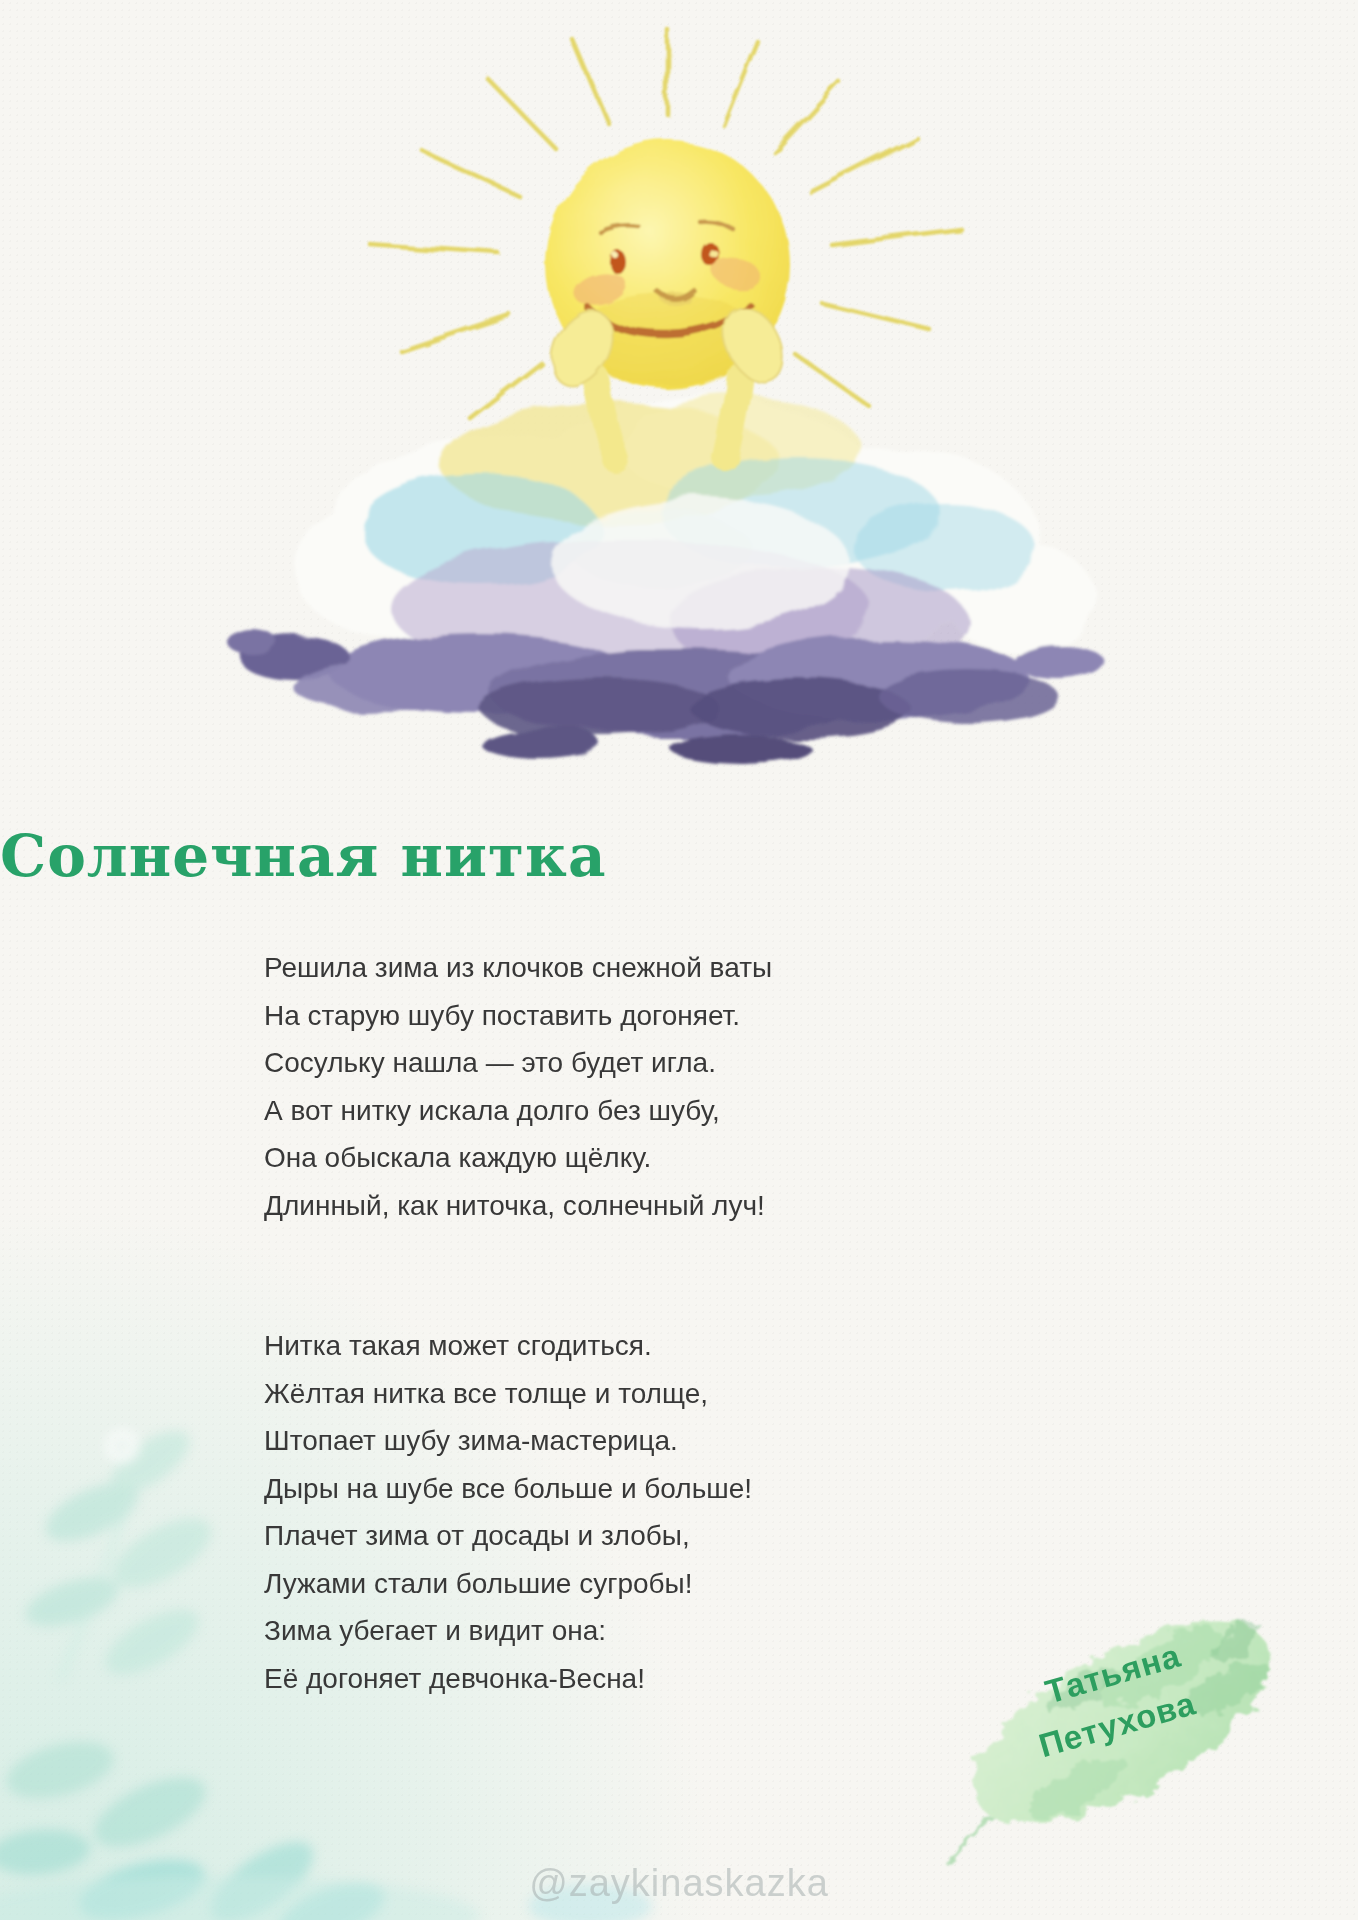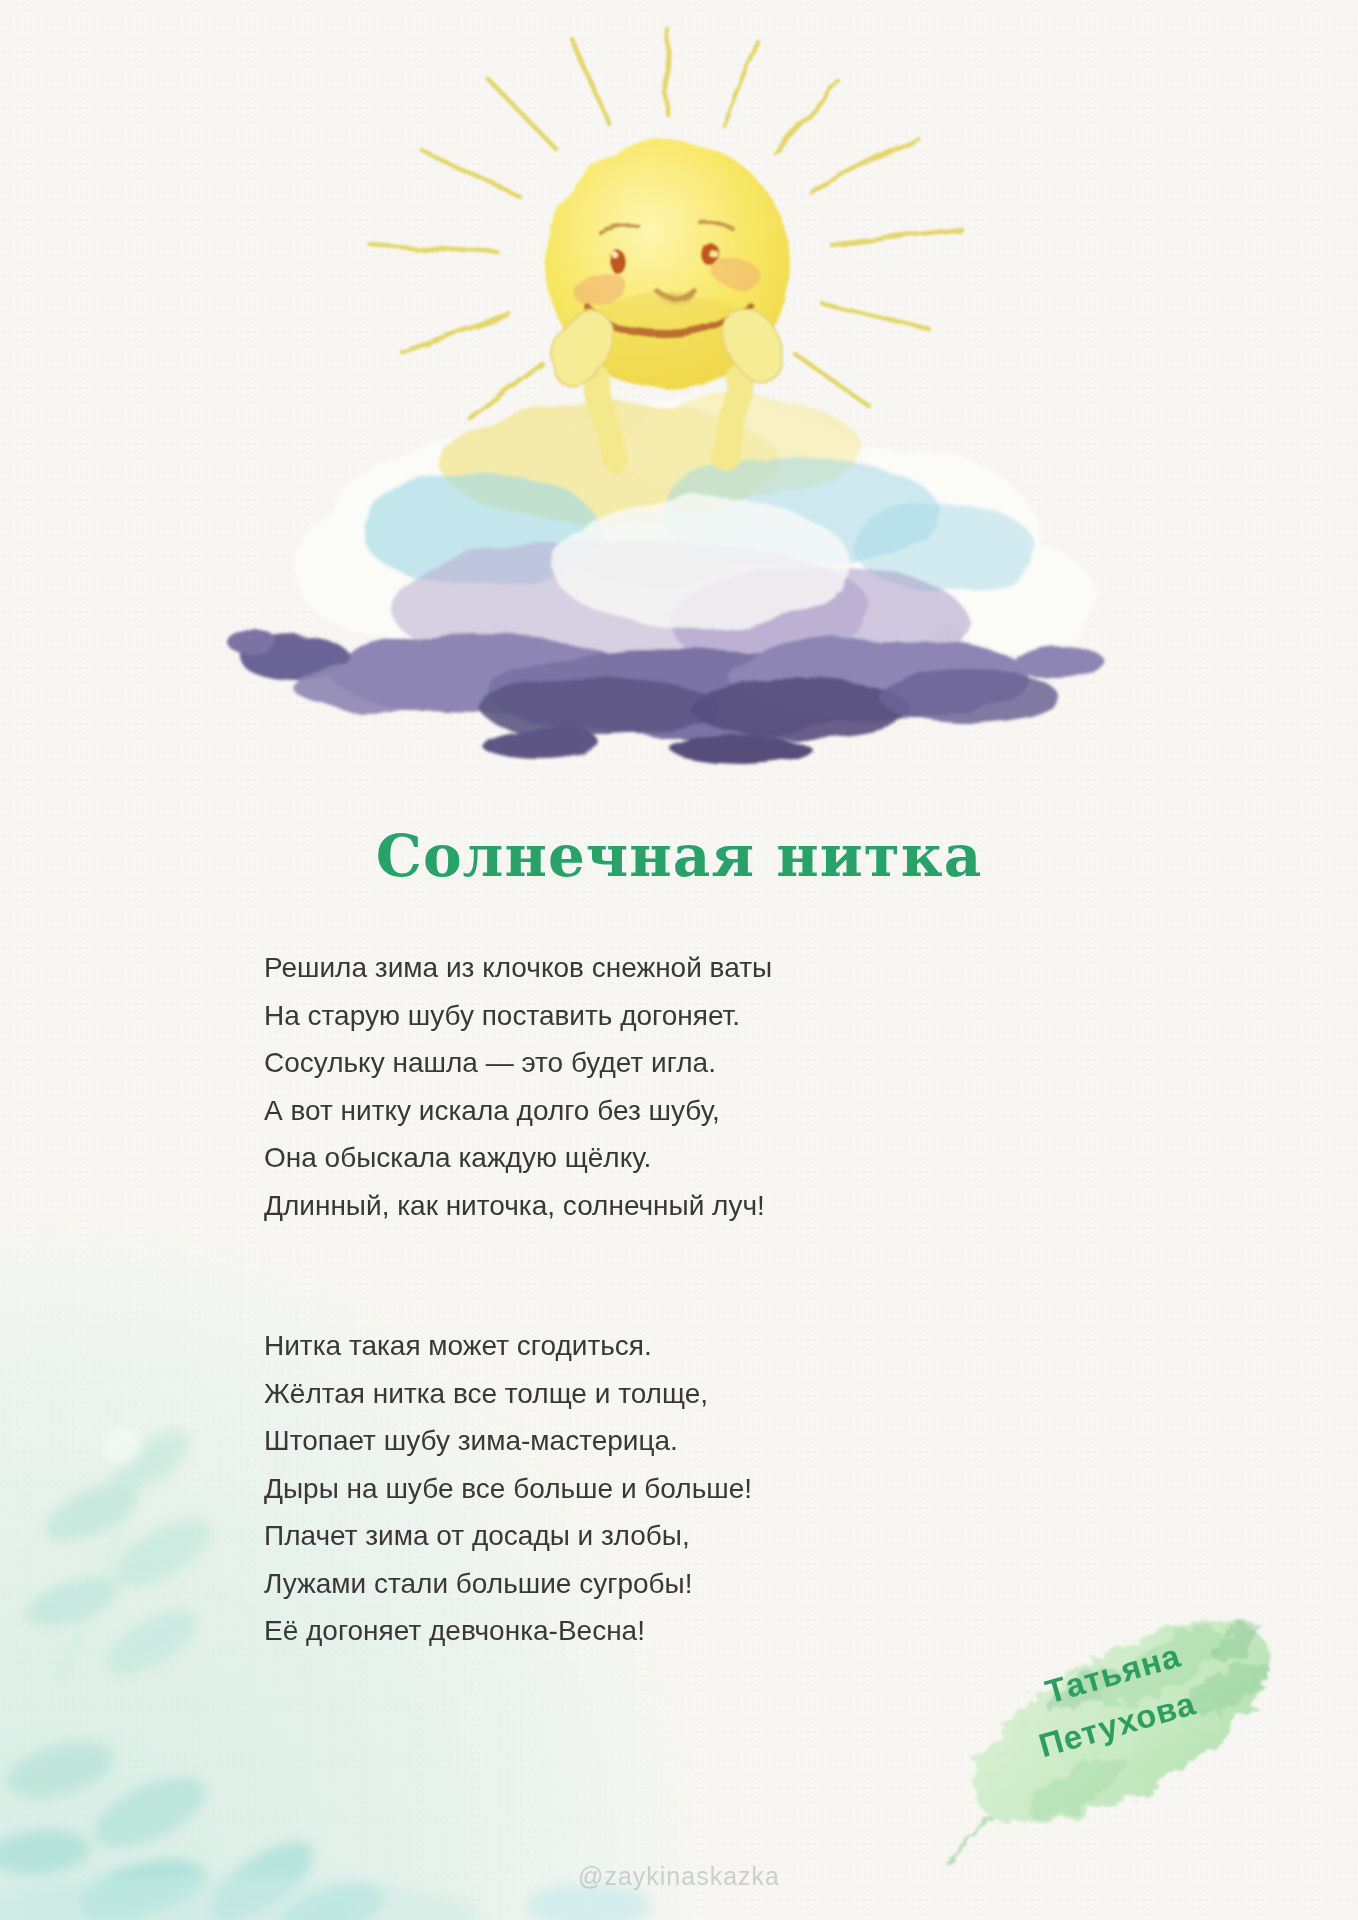--- a/index.html
+++ b/index.html
@@ -13,21 +13,21 @@
     font-family:"Liberation Sans", sans-serif;
   }
   .corner-wash{
     position:absolute;left:0;bottom:0;width:760px;height:760px;
     background:radial-gradient(ellipse at 8% 98%, rgba(187,231,219,0.55) 0%, rgba(187,231,219,0.28) 38%, rgba(187,231,219,0) 66%);
     pointer-events:none;
   }
   .illus{position:absolute;left:180px;top:8px;width:1000px;height:790px;}
   .page-title{
     position:absolute;left:0;top:822px;width:100%;margin:0;
-    text-align:center;
+    text-align:left;
     font-family:"DejaVu Serif", serif;
     font-weight:700;
     font-size:58px;
     letter-spacing:1px;
     color:#28a269;
   }
   .poem{
     position:absolute;left:264px;top:944px;width:860px;
     font-size:28px;line-height:47.5px;color:#383838;
   }
@@ -39,21 +39,21 @@
     transform:rotate(-16deg);transform-origin:50% 50%;
     text-align:center;
     font-weight:700;font-size:33px;line-height:1.5;
     color:#2d9e5f;letter-spacing:1px;
   }
   .author-name .l2{display:inline-block;transform:translateX(-10px);}
   .foliage{position:absolute;left:0;top:1350px;width:800px;height:570px;}
   .watermark{
     position:absolute;left:0;top:1862px;width:100%;
     text-align:center;
-    font-size:25px;letter-spacing:1px;
+    font-size:38px;letter-spacing:1px;
     color:rgba(165,175,174,0.55);
   }
 </style>
 </head>
 <body>
 
 <div class="page">
 
   <div class="corner-wash"></div>
 
@@ -183,20 +183,21 @@
       <p>Она обыскала каждую щёлку.</p>
       <p>Длинный, как ниточка, солнечный луч!</p>
     </div>
     <div class="stanza stanza-2">
       <p>Нитка такая может сгодиться.</p>
       <p>Жёлтая нитка все толще и толще,</p>
       <p>Штопает шубу зима-мастерица.</p>
       <p>Дыры на шубе все больше и больше!</p>
       <p>Плачет зима от досады и злобы,</p>
       <p>Лужами стали большие сугробы!</p>
+      <p>Зима убегает и видит она:</p>
       <p>Её догоняет девчонка-Весна!</p>
     </div>
   </div>
 
   <svg class="leaf-svg" viewBox="0 0 380 300" aria-hidden="true">
     <defs>
       <linearGradient id="leafGrad" x1="0%" y1="0%" x2="100%" y2="100%">
         <stop offset="0%" stop-color="#daf0d4"></stop>
         <stop offset="60%" stop-color="#c7e9c2"></stop>
         <stop offset="100%" stop-color="#b2e0b0"></stop>

